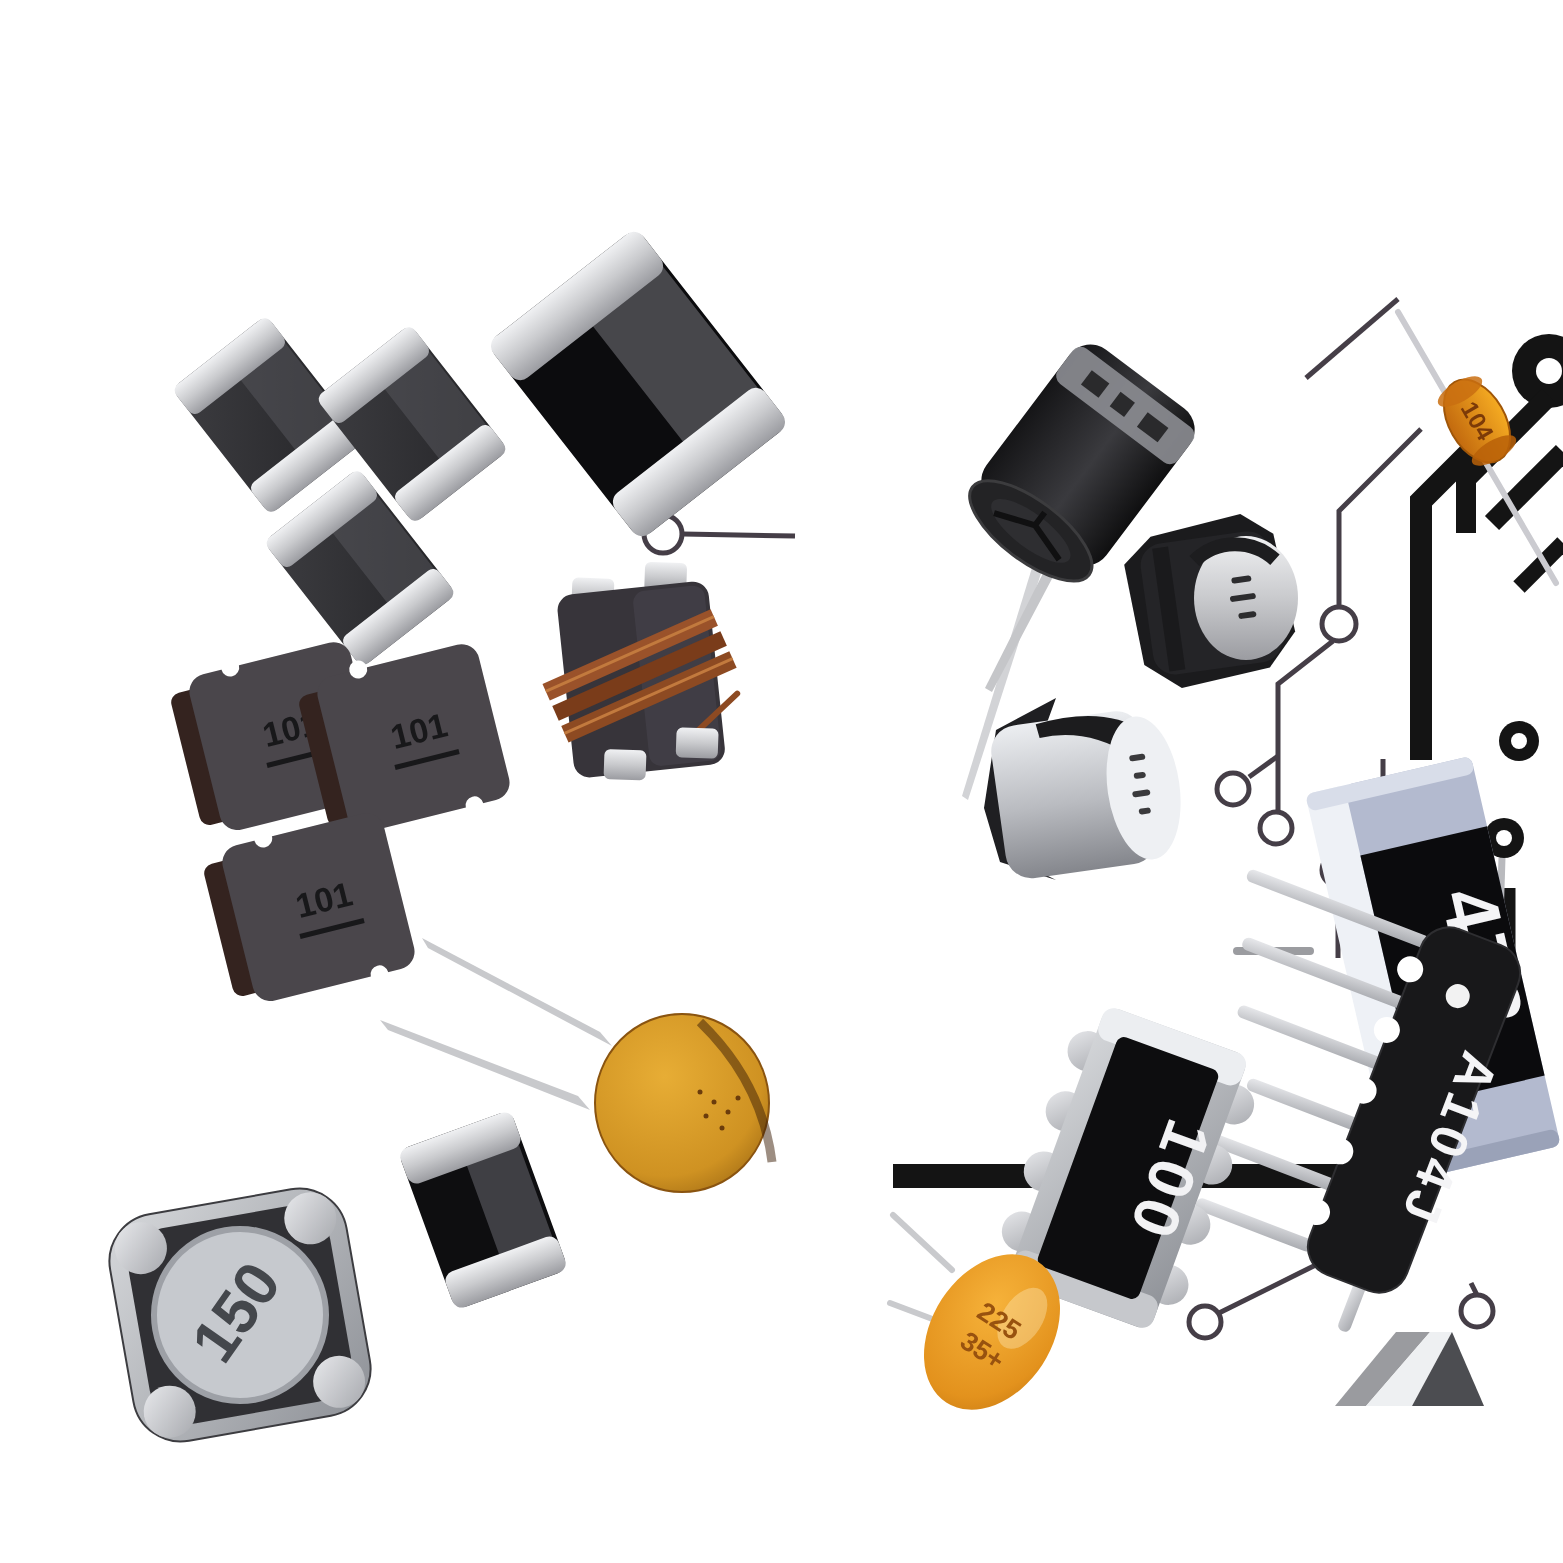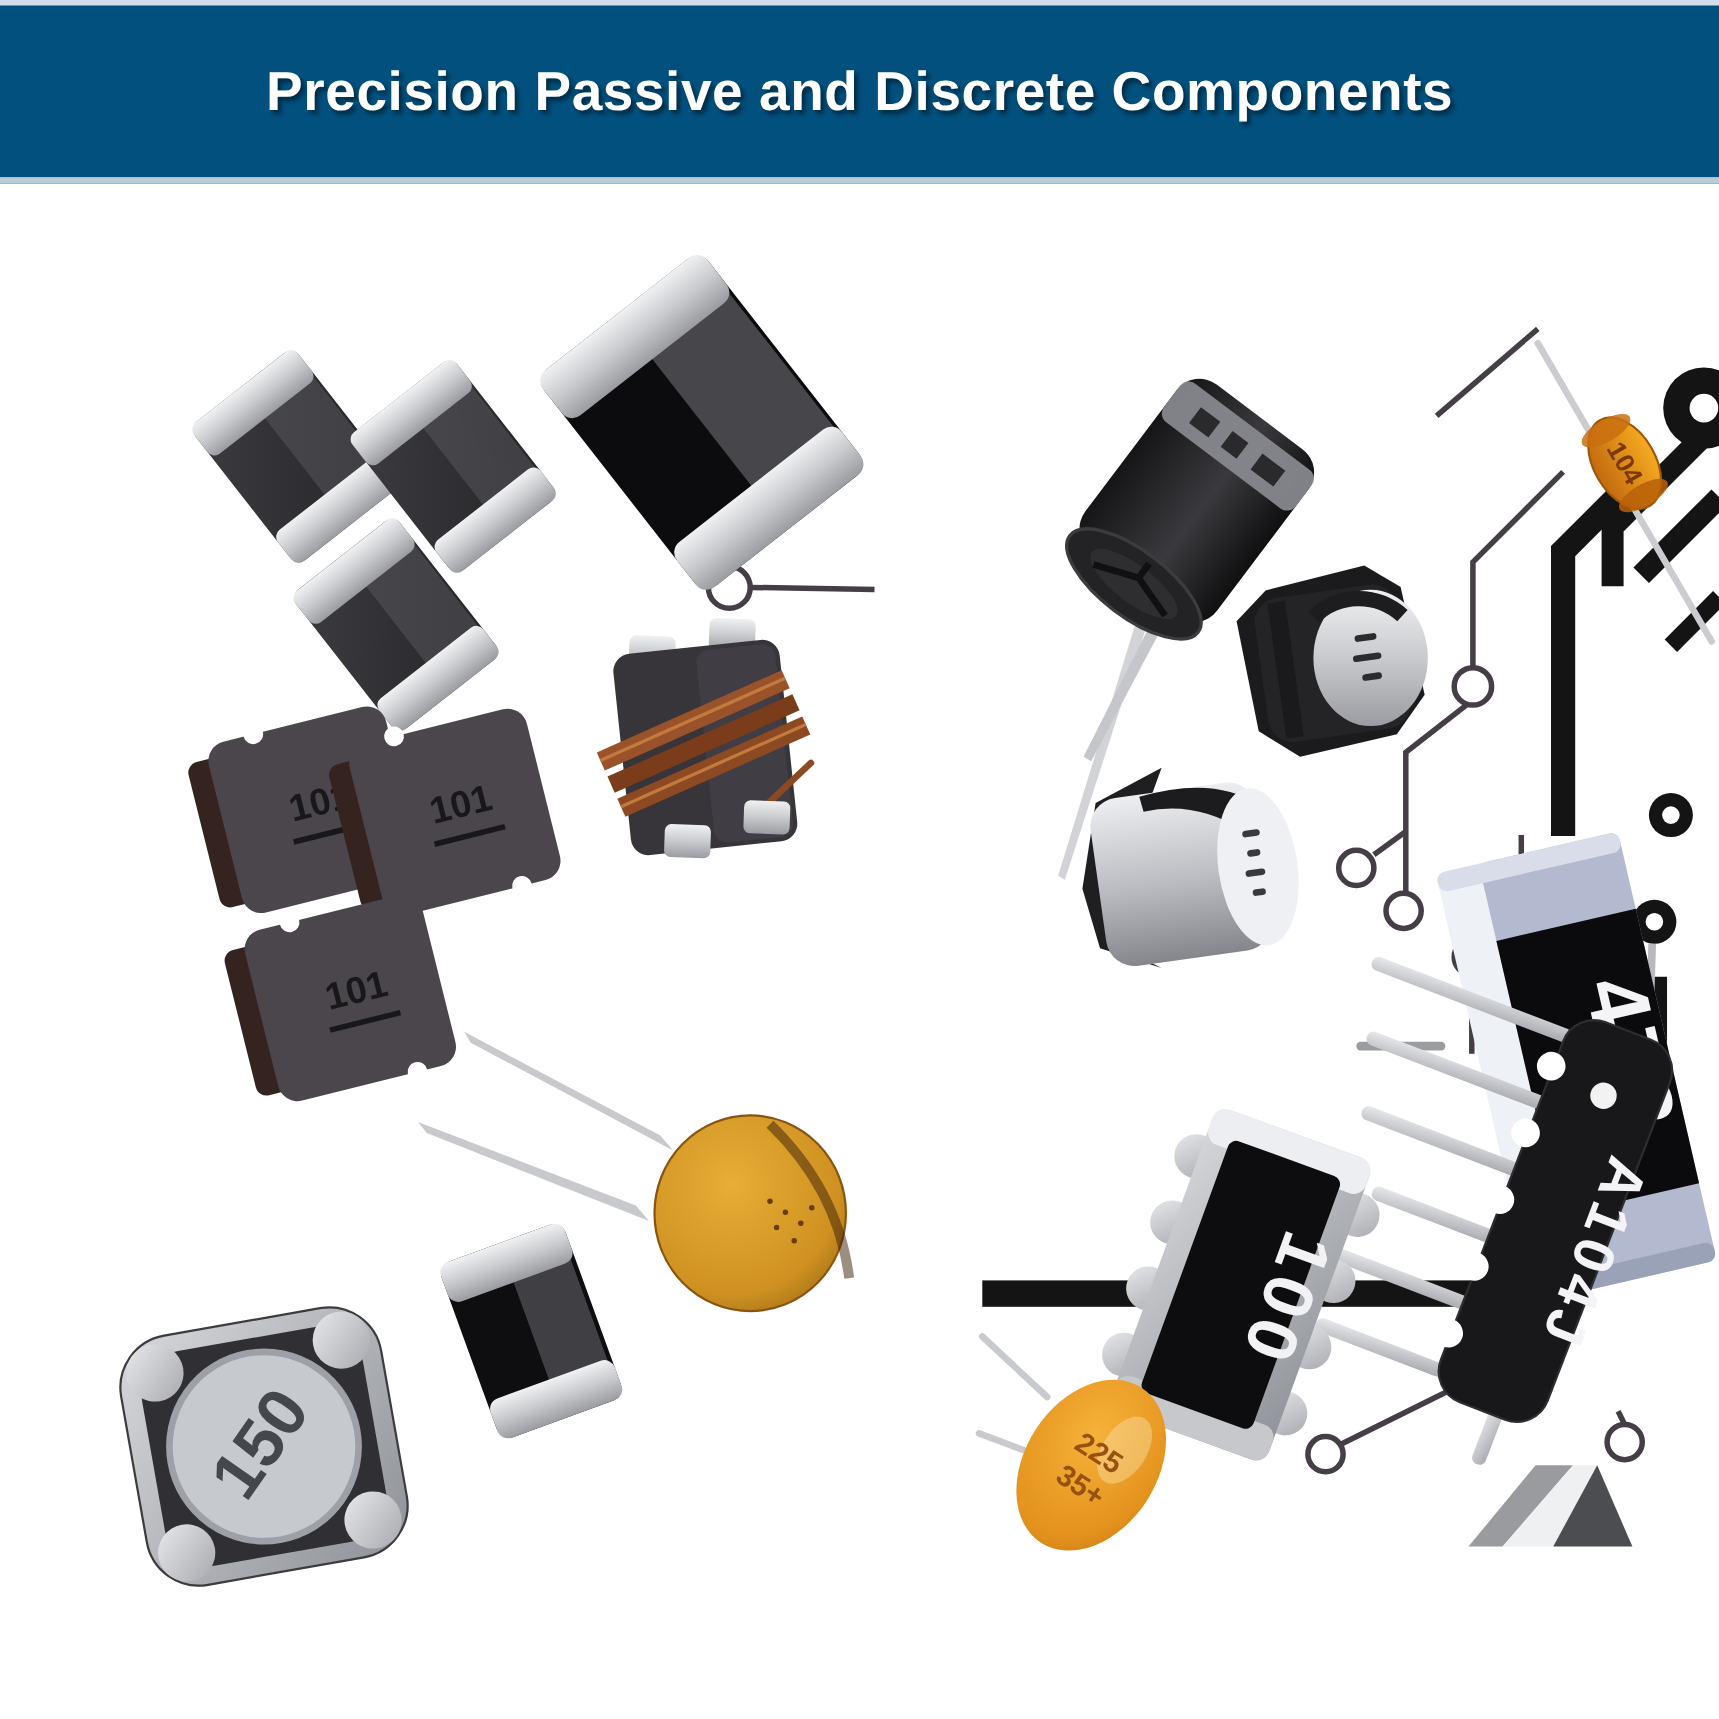--- a/index.html
+++ b/index.html
@@ -11,23 +11,20 @@
   .hdr h1{margin:0;color:#ffffff;font-size:50px;font-weight:700;letter-spacing:.5px;
           text-shadow:3px 4px 4px rgba(0,0,0,.45);}
   svg.scene{position:absolute;left:0;top:0;}
   text{font-family:"Liberation Sans", sans-serif;}
 </style>
 </head>
 <body>
 
 <div class="canvas">
 
-  <div class="hdr">
-    <h1>Precision Passive and Discrete Components</h1>
-  </div>
 
   <svg class="scene" width="1563" height="1563" viewBox="0 0 1563 1563" xmlns="http://www.w3.org/2000/svg">
     <defs>
       <linearGradient id="gSilver" x1="0" y1="0" x2="0" y2="1">
         <stop offset="0" stop-color="#f0f1f3"></stop>
           <stop offset=".5" stop-color="#c9cacd"></stop>
           <stop offset="1" stop-color="#9b9ca1"></stop>
       </linearGradient>
       <linearGradient id="gSilver2" x1="0" y1="0" x2="1" y2="1">
         <stop offset="0" stop-color="#e8e9ec"></stop>

